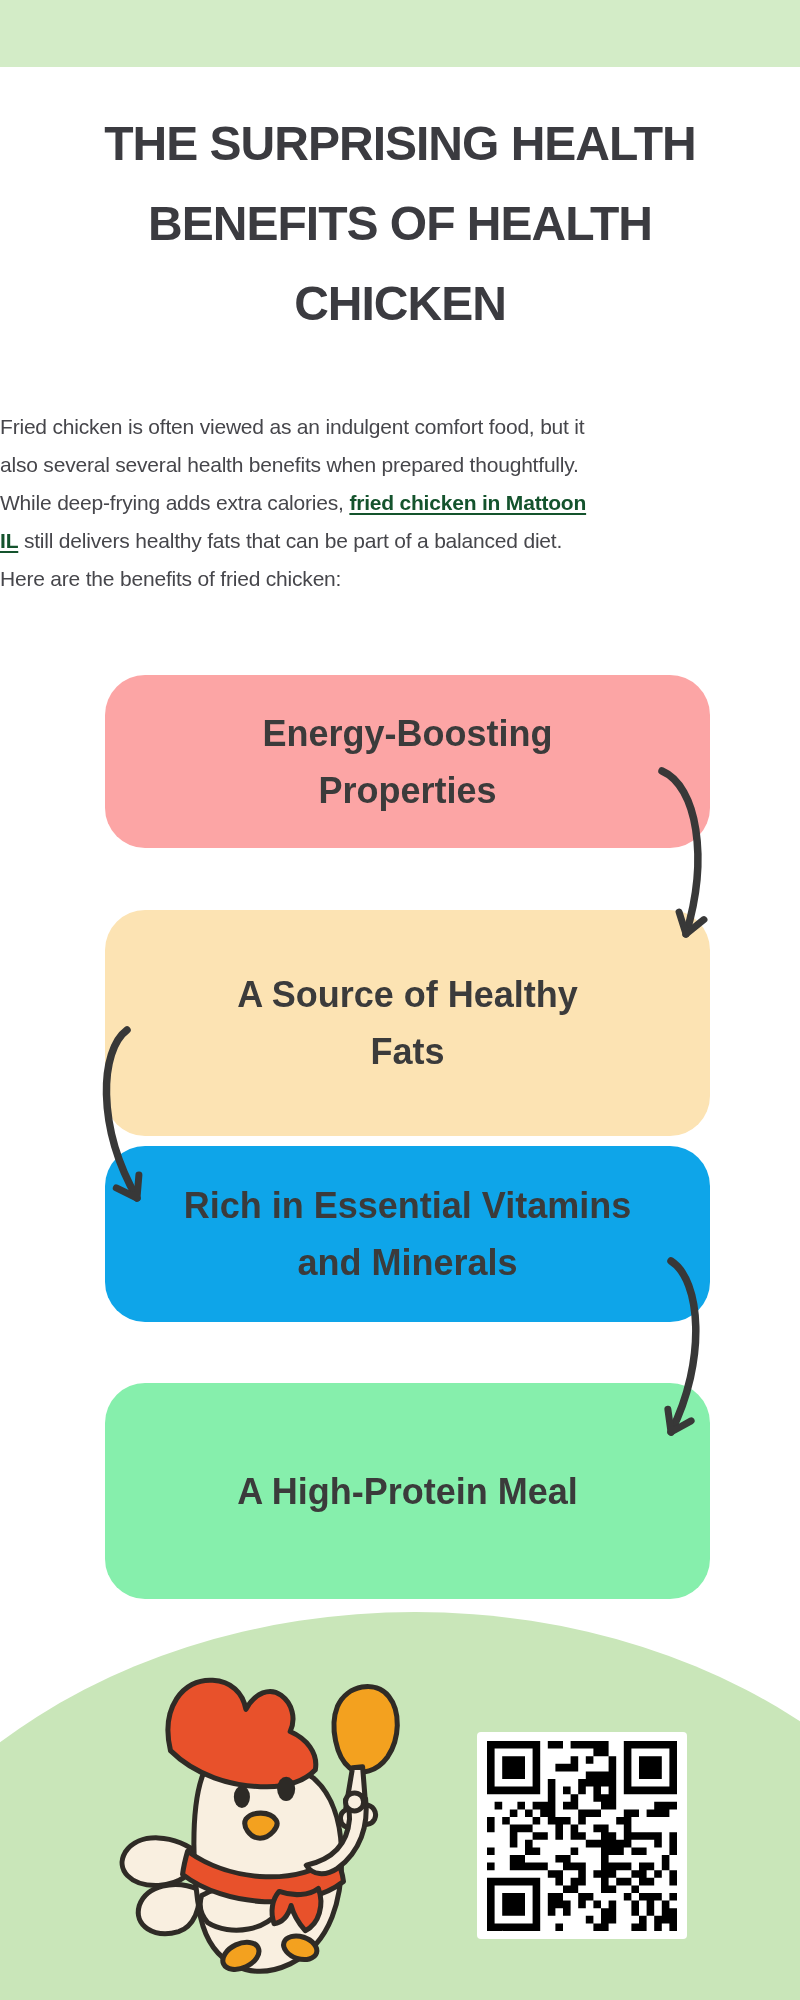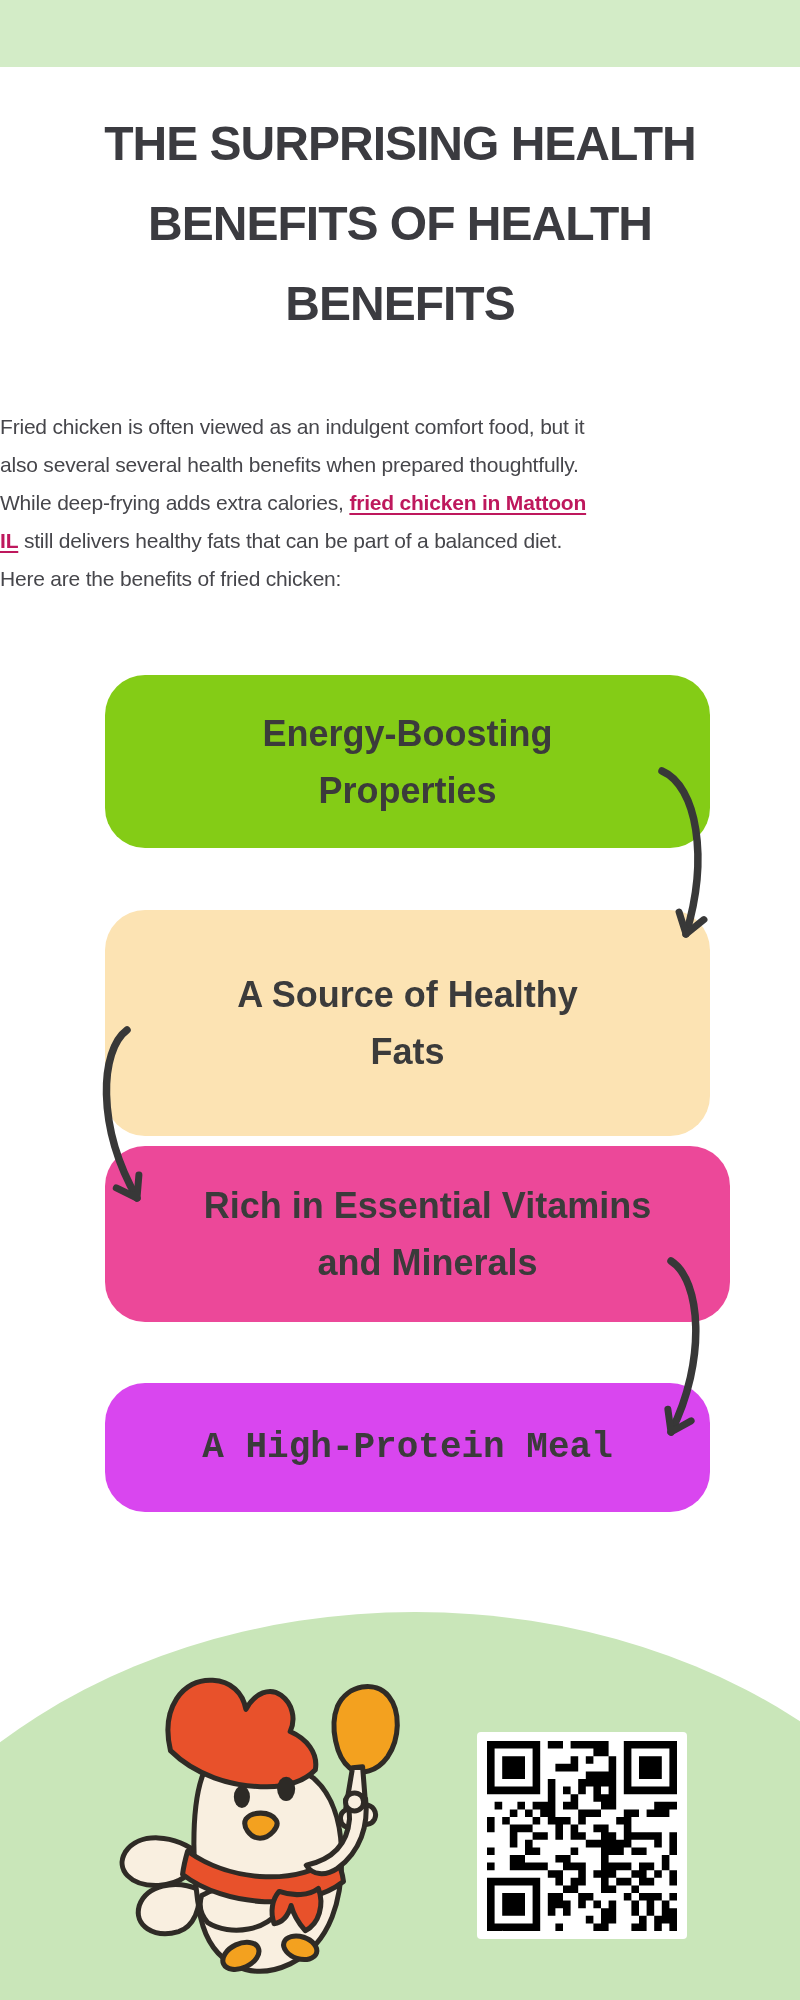--- a/index.html
+++ b/index.html
@@ -14,33 +14,33 @@
     font-weight:700;font-size:48px;line-height:80px;letter-spacing:-1px;
     color:#3b3b40;
   }
   .intro{
     position:absolute;left:0;top:408px;width:800px;
     font-size:21px;line-height:38px;color:#46464b;letter-spacing:-0.2px;
   }
   .intro-line{white-space:nowrap;}
   .intro .link{
     font-weight:700;text-decoration:underline;
-    text-decoration-thickness:2px;text-underline-offset:3px;color:#be185d;
+    text-decoration-thickness:2px;text-underline-offset:3px;color:#14532d;
   }
   .card{
     position:absolute;left:105px;width:605px;border-radius:40px;
     display:flex;align-items:center;justify-content:center;text-align:center;
   }
   .card-label{
     font-weight:700;font-size:36px;line-height:57px;color:#3b3b3b;
   }
-  .card-energy  {top:675px;height:173px;background:#84cc16;}
+  .card-energy  {top:675px;height:173px;background:#fca5a5;}
   .card-fats    {top:910px;height:226px;background:#fce3b3;}
-  .card-vitamins{top:1146px;height:176px;background:#ec4899;padding-left:20px;}
-  .card-protein {top:1383px;height:129px;background:#d946ef;font-family:Liberation Mono, monospace;}
+  .card-vitamins{top:1146px;height:176px;background:#0ea5e9;}
+  .card-protein {top:1383px;height:216px;background:#86efac;}
   .card-energy   .card-label{max-width:330px;}
   .card-fats     .card-label{max-width:380px;}
   .card-vitamins .card-label{max-width:500px;}
   .arrows{position:absolute;left:0;top:0;width:800px;height:2000px;pointer-events:none;}
   .footer-curve{
     position:absolute;left:-180px;top:1612px;width:1190px;height:920px;
     border-radius:50%;background:#c9e6b9;
   }
   .mascot{position:absolute;left:108px;top:1638px;width:302px;height:347px;}
   .qr-box{
@@ -52,21 +52,21 @@
 </head>
 <body>
 
 <div class="page">
 
   <div class="top-bar"></div>
 
   <h1 class="title" style="margin:0;">
     <div>THE SURPRISING HEALTH</div>
     <div>BENEFITS OF HEALTH</div>
-    <div>BENEFITS</div>
+    <div>CHICKEN</div>
   </h1>
 
   <div class="intro">
     <div class="intro-line"><span>Fried chicken is often viewed as an indulgent comfort food, but it</span></div>
     <div class="intro-line"><span>also several several health benefits when prepared thoughtfully.</span></div>
     <div class="intro-line"><span>While deep-frying adds extra calories, </span><span class="link">fried chicken in Mattoon</span></div>
     <div class="intro-line"><span class="link">IL</span><span> still delivers healthy fats that can be part of a balanced diet.</span></div>
     <div class="intro-line"><span>Here are the benefits of fried chicken:</span></div>
   </div>
 

